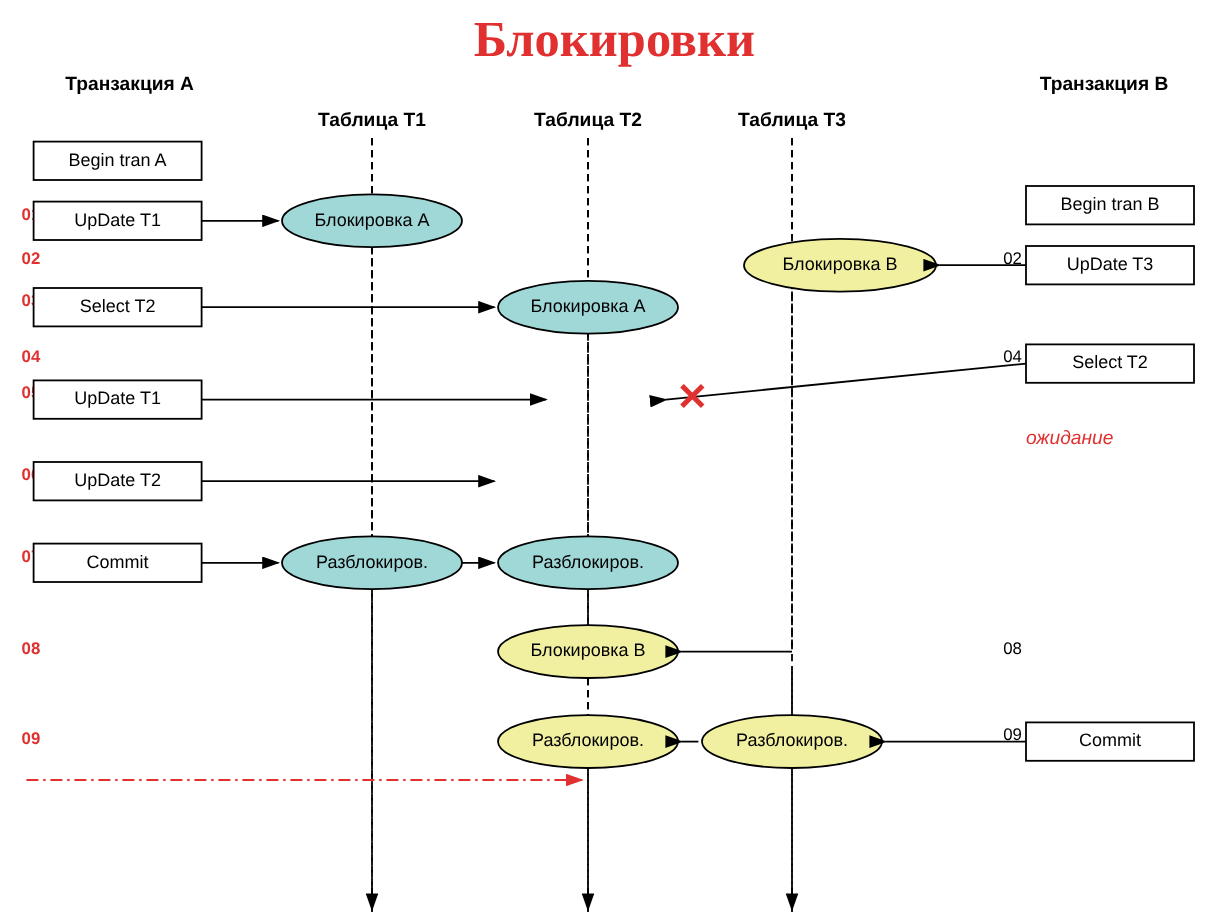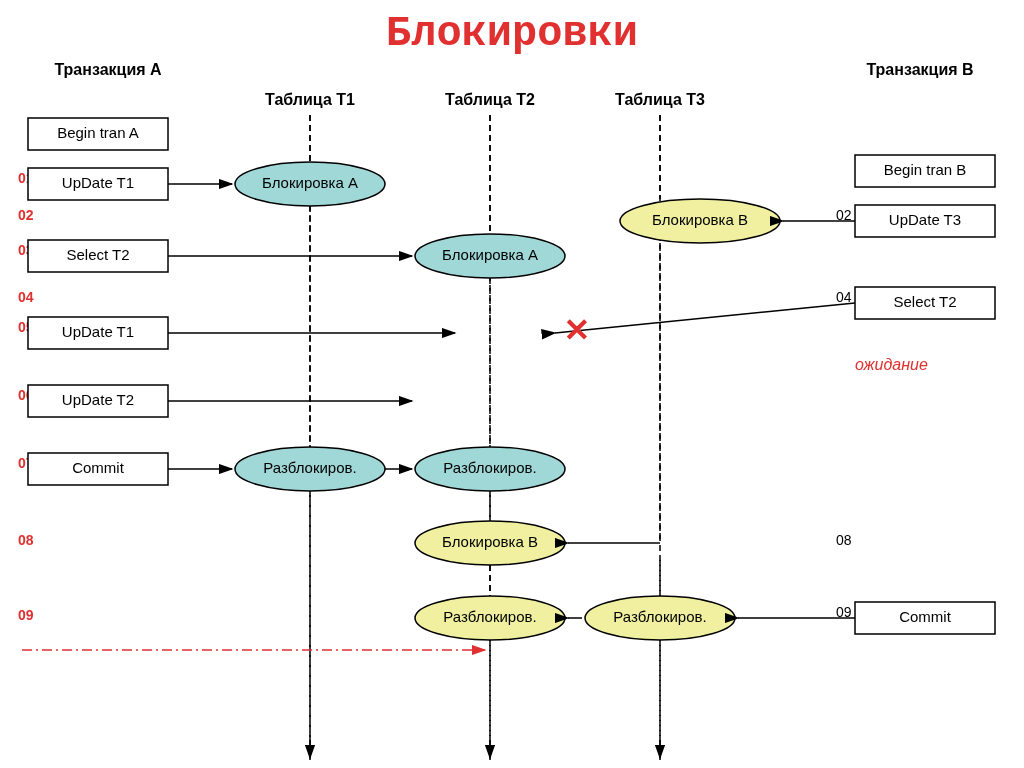--- a/index.html
+++ b/index.html
@@ -10,21 +10,21 @@
       height: 768px;
       overflow: hidden;
       position: relative;
     }
     .main-title {
       text-align: center;
       font-size: 42px;
       color: #e03030;
       font-weight: bold;
       padding-top: 10px;
-      font-family: Liberation Mono, monospace;
+      font-family: Liberation Serif, serif;
     }
     svg {
       position: absolute;
       top: 0;
       left: 0;
       width: 1024px;
       height: 768px;
     }
     .rect-label {
       fill: white;

